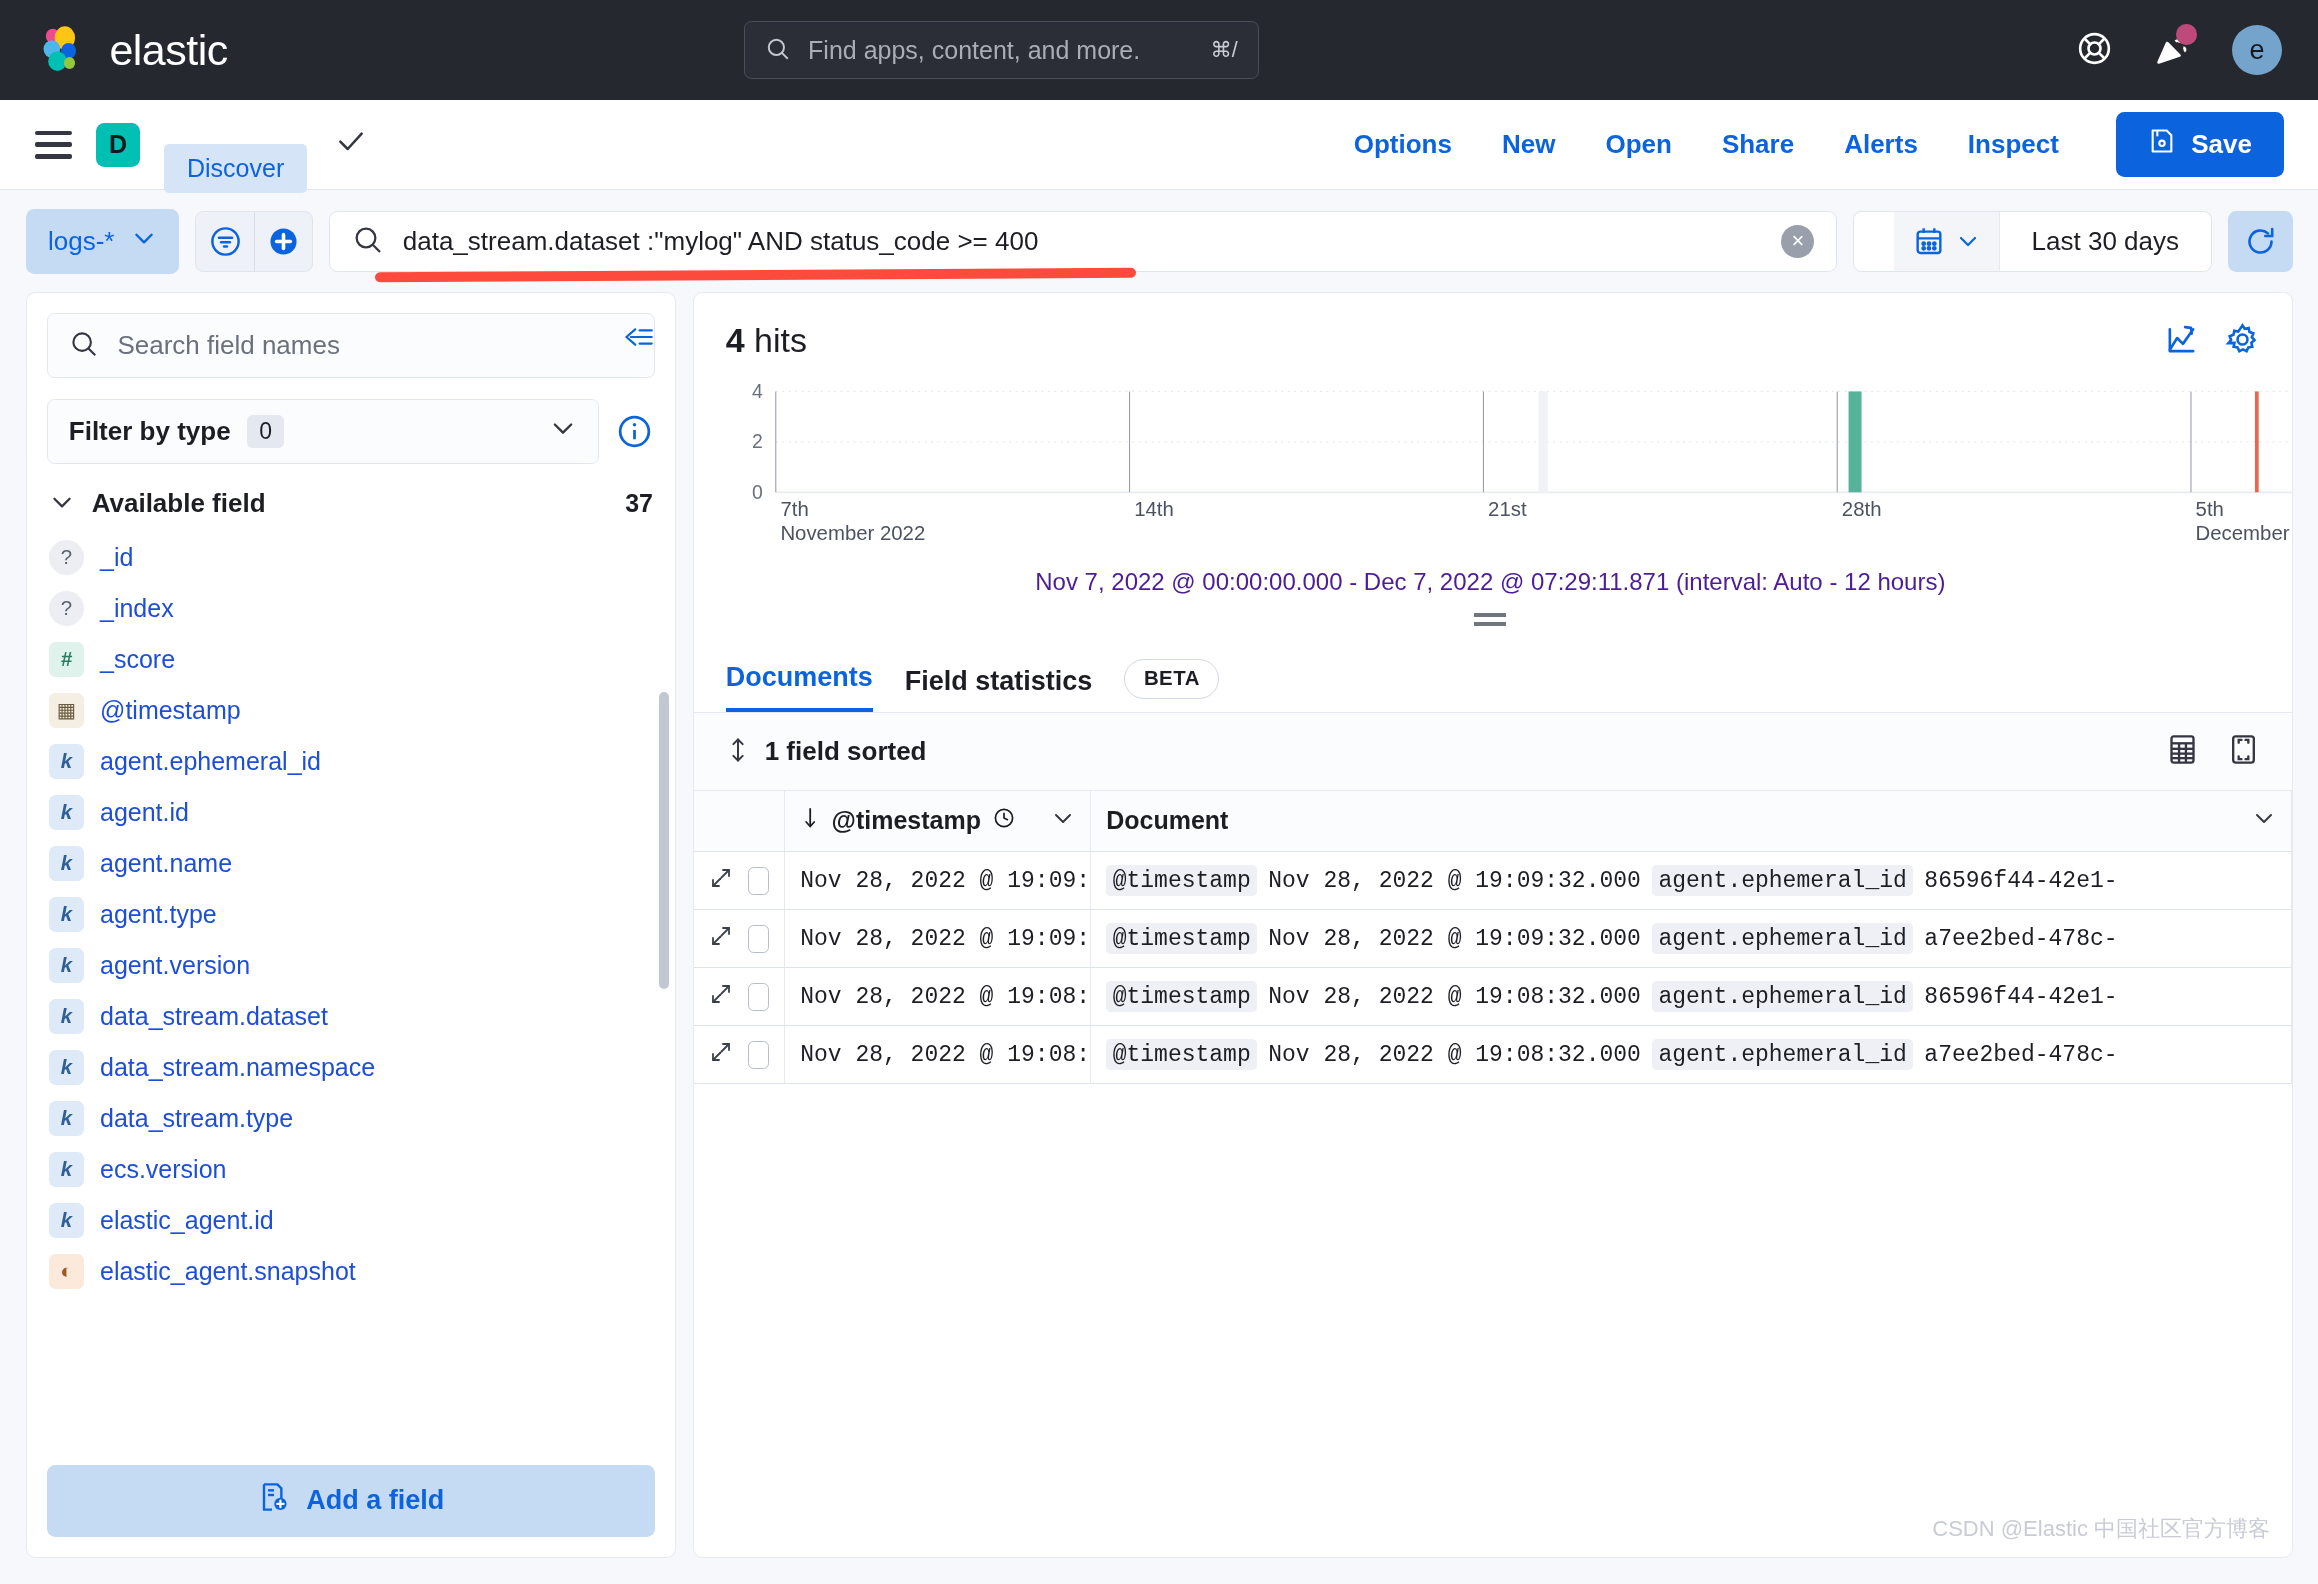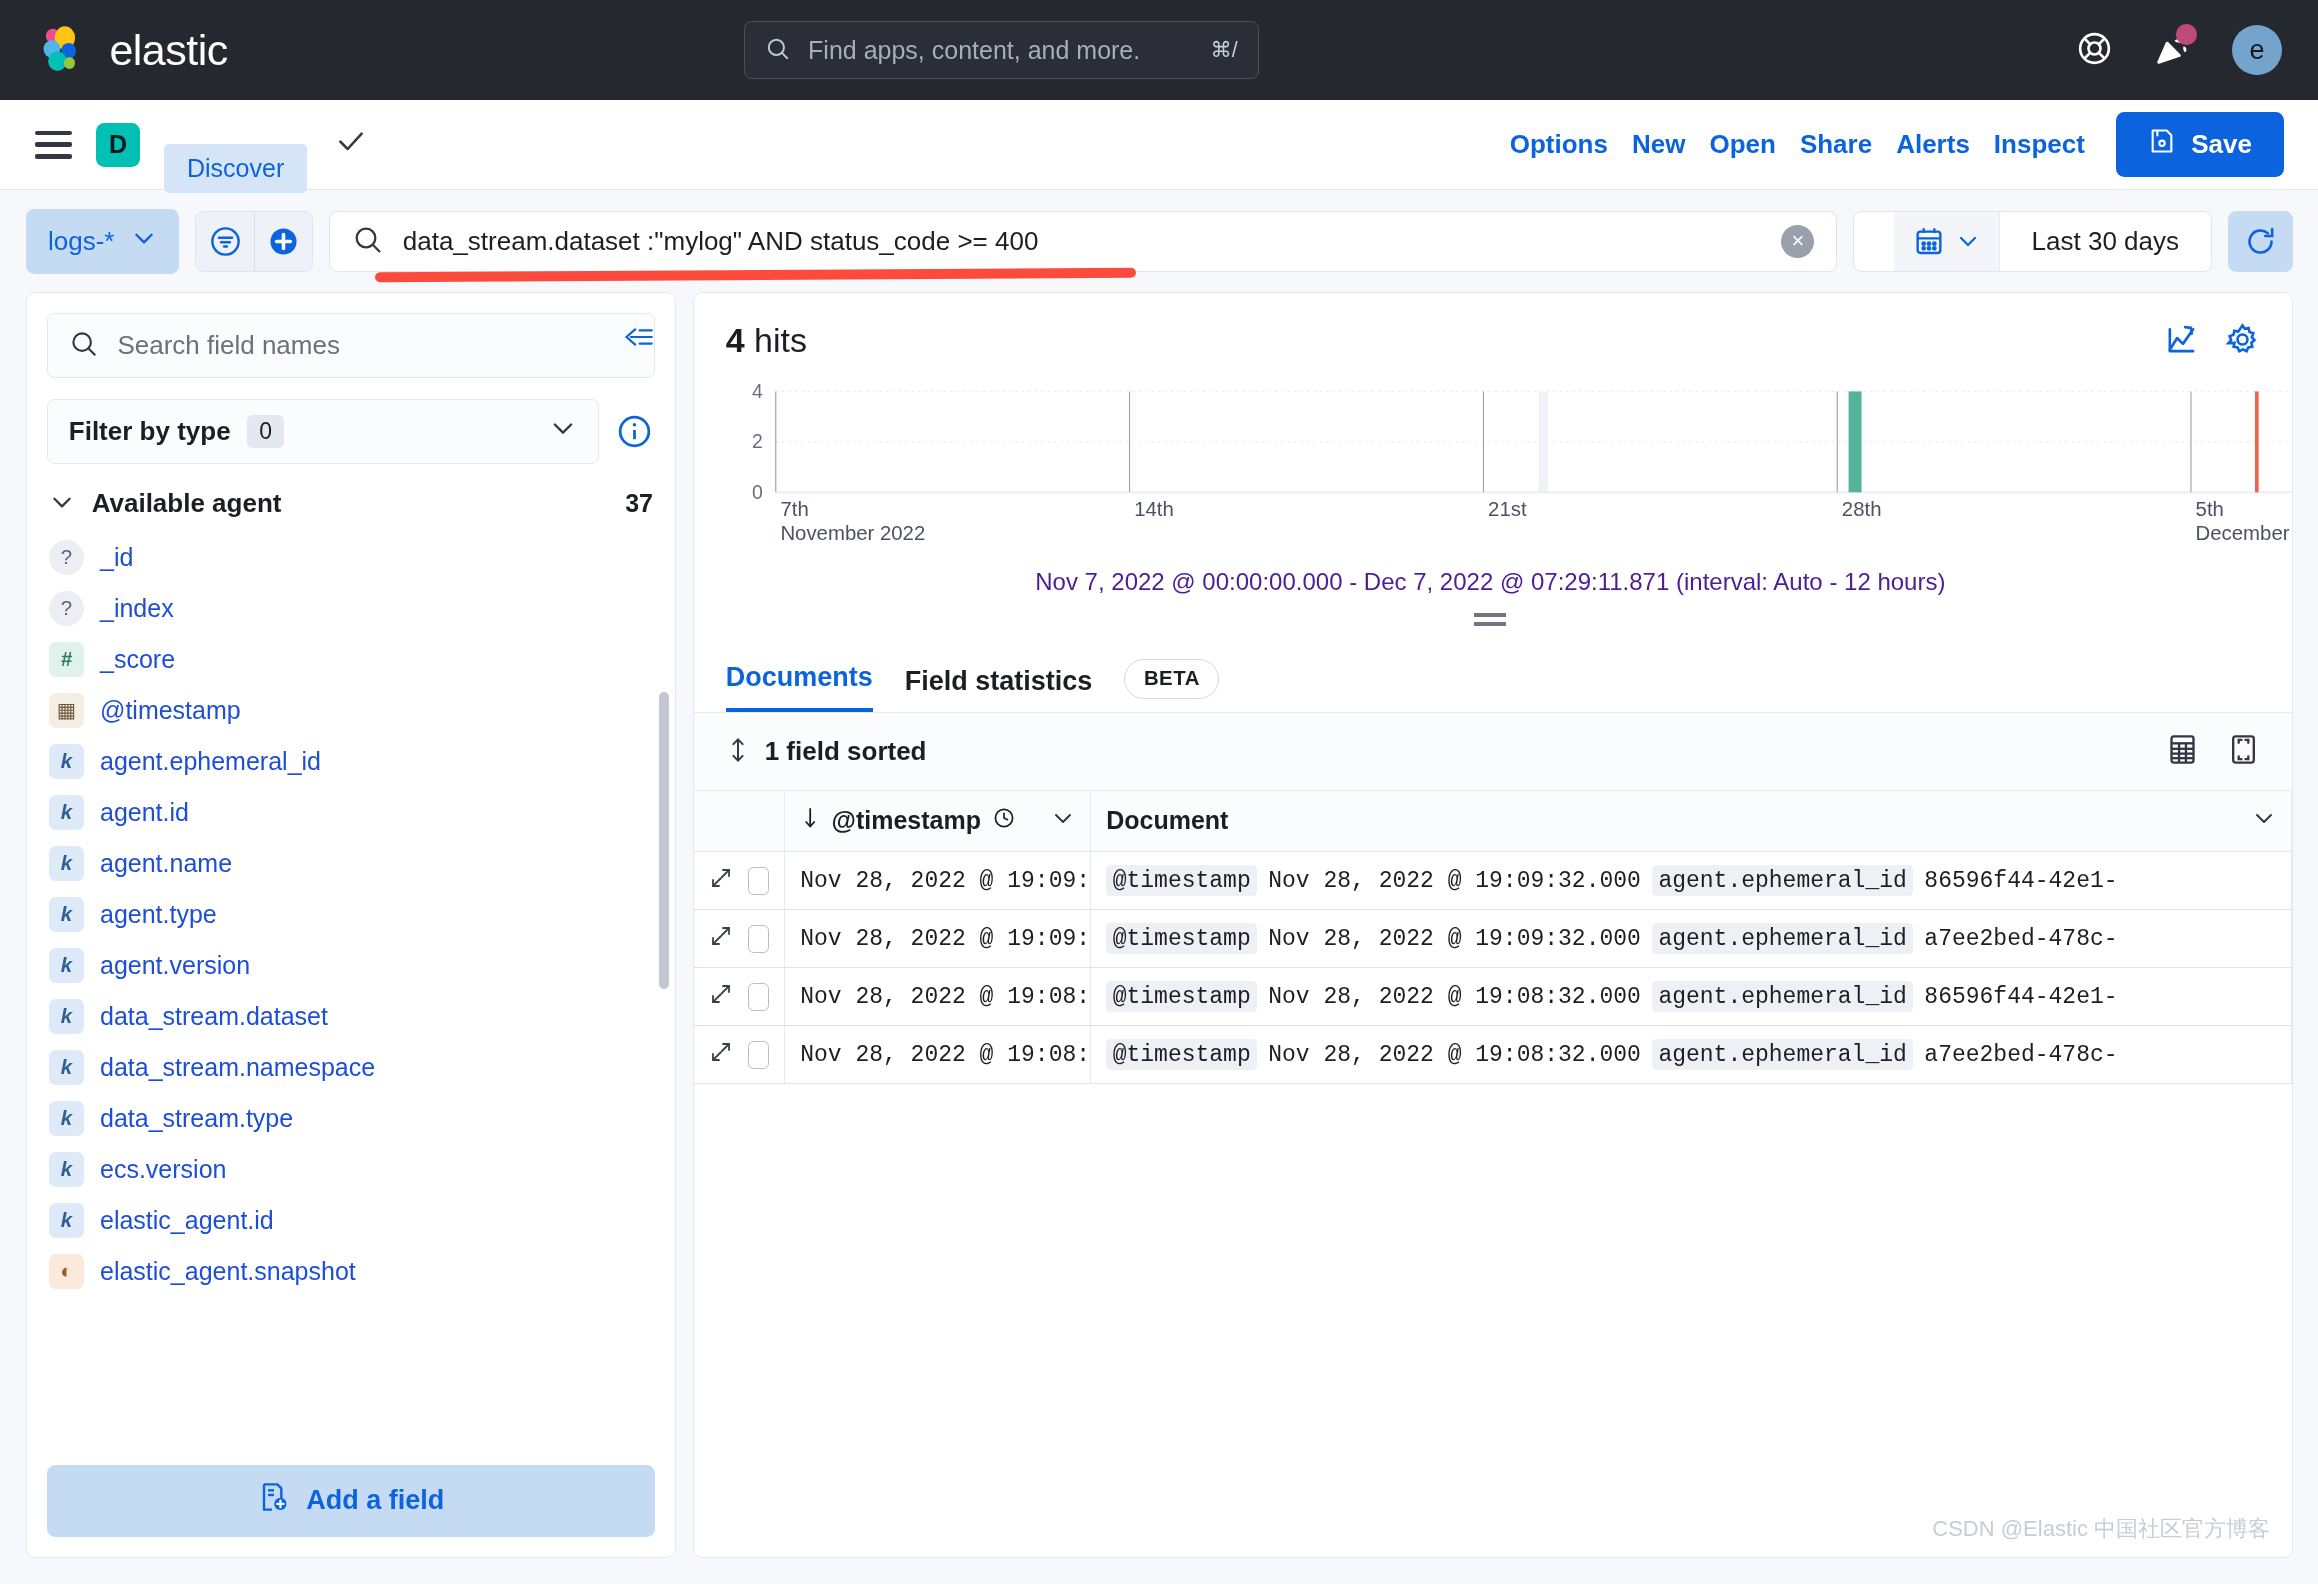--- a/index.html
+++ b/index.html
@@ -52,21 +52,21 @@
   .app-badge {
     width: 44px; height: 44px; border-radius: 8.3px; background: #00bfb3;
     color: #11181c; font-size: 25px; font-weight: 700;
     display: flex; align-items: center; justify-content: center;
   }
   .breadcrumb-pill {
     background: #d6e4f7; color: #0b64dd; font-size: 25px; font-weight: 400;
     padding: 10.2px 23px; border-radius: 5px; margin-top: 48px;
   }
   .check-mark { color: #343741; font-size: 30px; margin-left: 3.7px; }
-  .header-actions { margin-left: auto; display: flex; align-items: center; gap: 24px; }
+  .header-actions { margin-left: auto; display: flex; align-items: center; gap: 50px; }
   .header-link { color: #0b64dd; font-size: 26px; font-weight: 700; cursor: pointer; white-space: nowrap; }
   .save-btn {
     background: #0b64dd; color: #fff; font-size: 26px; font-weight: 700;
     padding: 15px 32px; border-radius: 8.3px; display: flex; align-items: center; gap: 15px;
     cursor: pointer; margin-left: 7.4px;
   }
 
   
   .query-bar {
     height: 102px; background: #f7f8fc;
@@ -442,21 +442,21 @@
         </svg>
       </span>
     </div>
 
     <div class="fields-header">
       <span>
         <svg width="26" height="26" viewBox="0 0 24 24" fill="none" stroke="#343741" stroke-width="2.1" stroke-linecap="round" stroke-linejoin="round">
           <polyline points="5,9 12,16 19,9"></polyline>
         </svg>
       </span>
-      <span class="fields-title">Available agent</span>
+      <span class="fields-title">Available field</span>
       <span class="fields-count">37</span>
     </div>
 
     <div class="fields-list" id="fields-list">
         <div class="field-row">
           <span class="type-icon ti-unknown">?</span>
           <span class="field-name">_id</span>
         </div>
         <div class="field-row">
           <span class="type-icon ti-unknown">?</span>

